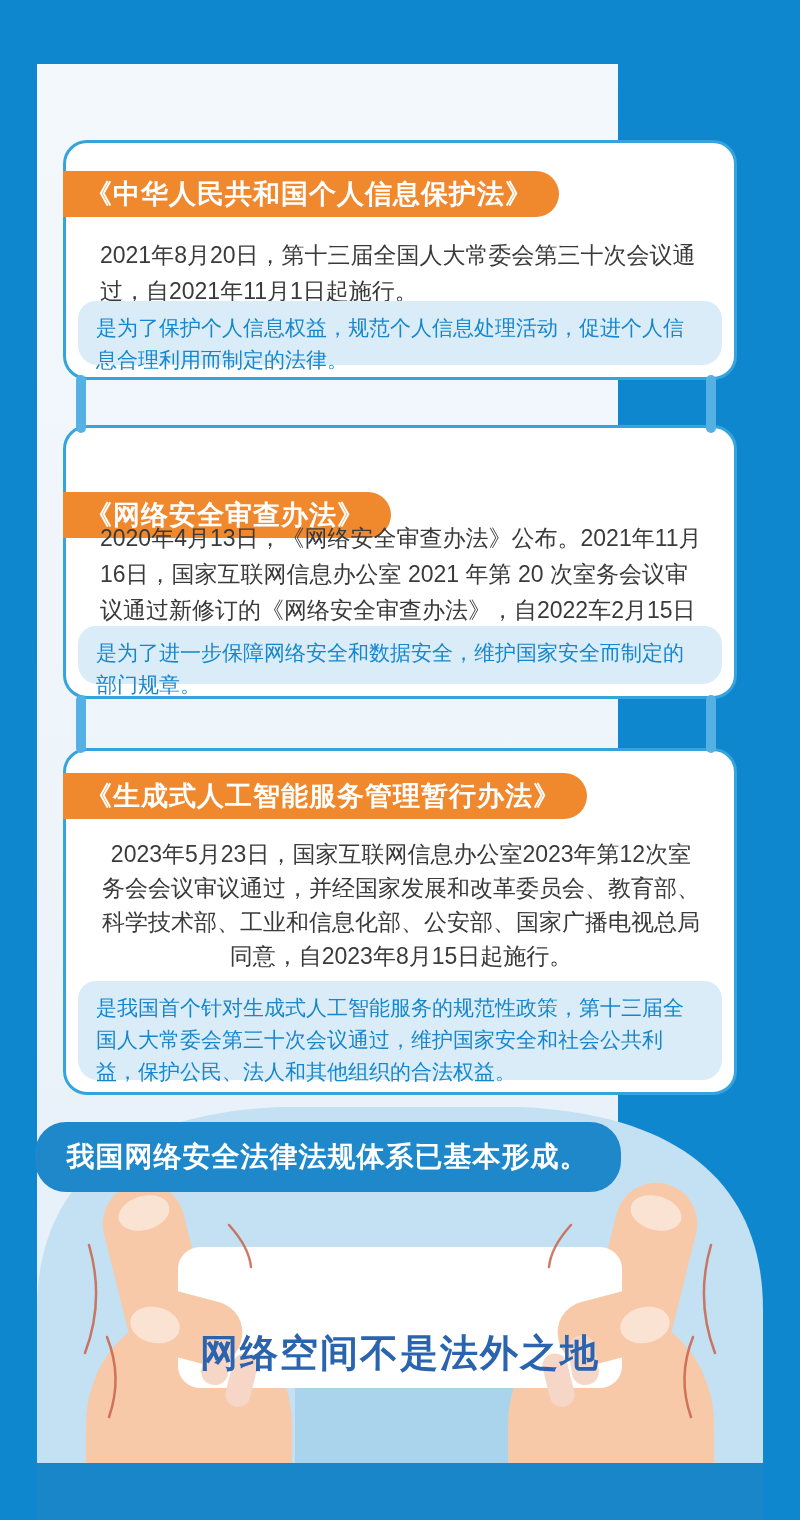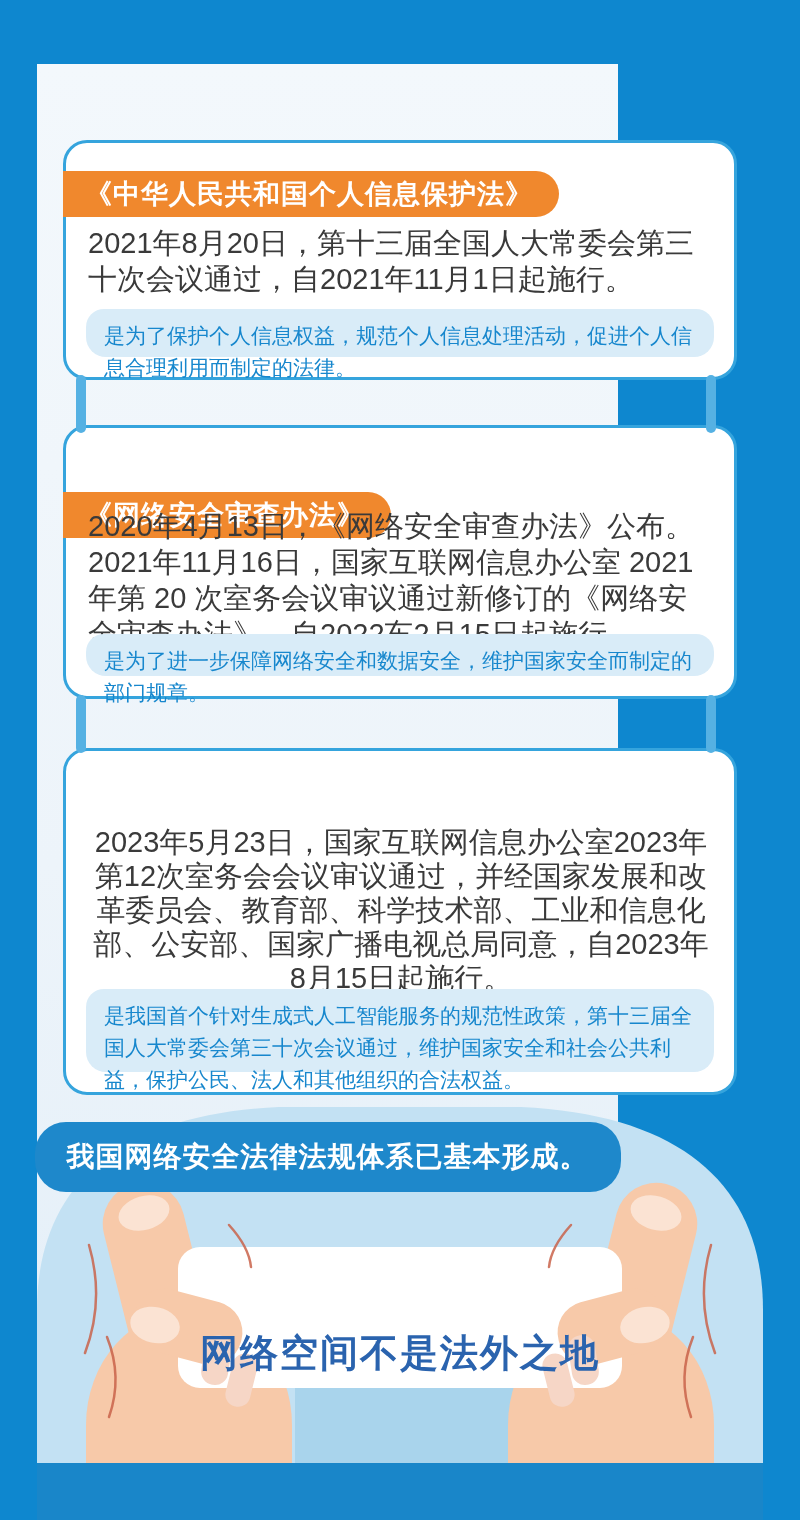--- a/index.html
+++ b/index.html
@@ -38,35 +38,35 @@
     border-radius:0 23px 23px 0;
     white-space:nowrap;
   }
   .card1 .title-banner{top:28px;}
   .card2 .title-banner{top:28px;margin-top:36px;}
   .card3 .title-banner{top:22px;}
   .card-body{
     position:absolute;left:0;right:0;
     padding:0 20px 0 22px;
     color:var(--body-text,#3a3a3a);
-    font-size:29px;line-height:36px;
-    margin:0;
+    font-size:23px;line-height:36px;
+    margin:12px;
   }
   .card1 .card-body{top:82px;}
   .card2 .card-body{top:80px;}
   .card3 .card-body{top:74px;line-height:34px;text-align:center;}
   .note{
     position:absolute;left:4px;right:4px;bottom:4px;
     background:var(--note-bg,#d9ecf8);
     border-radius:18px 18px 20px 20px;
     color:var(--note-text,#1787cd);
     font-size:21px;line-height:32px;
     padding:11px 18px;
     box-sizing:border-box;
-    margin:16px;
+    margin:8px;
   }
   .card1 .note{top:150px;}
   .card2 .note{top:190px;}
   .card3 .note{top:222px;}
   .connector{position:absolute;left:0;width:100%;z-index:3;}
   .connA{top:311px;height:58px;}
   .connB{top:631px;height:58px;}
   .conn-bar{
     position:absolute;top:0;width:10px;height:100%;
     background:var(--connector,#55b1e3);
@@ -129,20 +129,23 @@
       <p class="card-body">2020年4月13日，《网络安全审查办法》公布。2021年11月16日，国家互联网信息办公室 2021 年第 20 次室务会议审议通过新修订的《网络安全审查办法》，自2022车2月15日起施行。</p>
       <p class="note">是为了进一步保障网络安全和数据安全，维护国家安全而制定的部门规章。</p>
     </section>
 
     <div class="connector connB">
       <div class="conn-bar left"></div>
       <div class="conn-bar right"></div>
     </div>
 
     <section class="card card3">
+      <div class="title-banner">
+        <span>《生成式人工智能服务管理暂行办法》</span>
+      </div>
       <p class="card-body">2023年5月23日，国家互联网信息办公室2023年第12次室务会会议审议通过，并经国家发展和改革委员会、教育部、科学技术部、工业和信息化部、公安部、国家广播电视总局同意，自2023年8月15日起施行。</p>
       <p class="note">是我国首个针对生成式人工智能服务的规范性政策，第十三届全国人大常委会第三十次会议通过，维护国家安全和社会公共利益，保护公民、法人和其他组织的合法权益。</p>
     </section>
 
     <svg class="scene" viewBox="0 0 726 425" aria-hidden="true">
       <path class="mound" d="M0,425 L0,215 C0,98 72,20 242,12 L484,12 C654,20 726,98 726,215 L726,425 Z"></path>
       <rect class="shade" x="258" y="280" width="306" height="100"></rect>
 
       <g>
         <rect class="hand" x="80" y="86" width="82" height="200" rx="41" transform="rotate(-14 121 186)"></rect>

